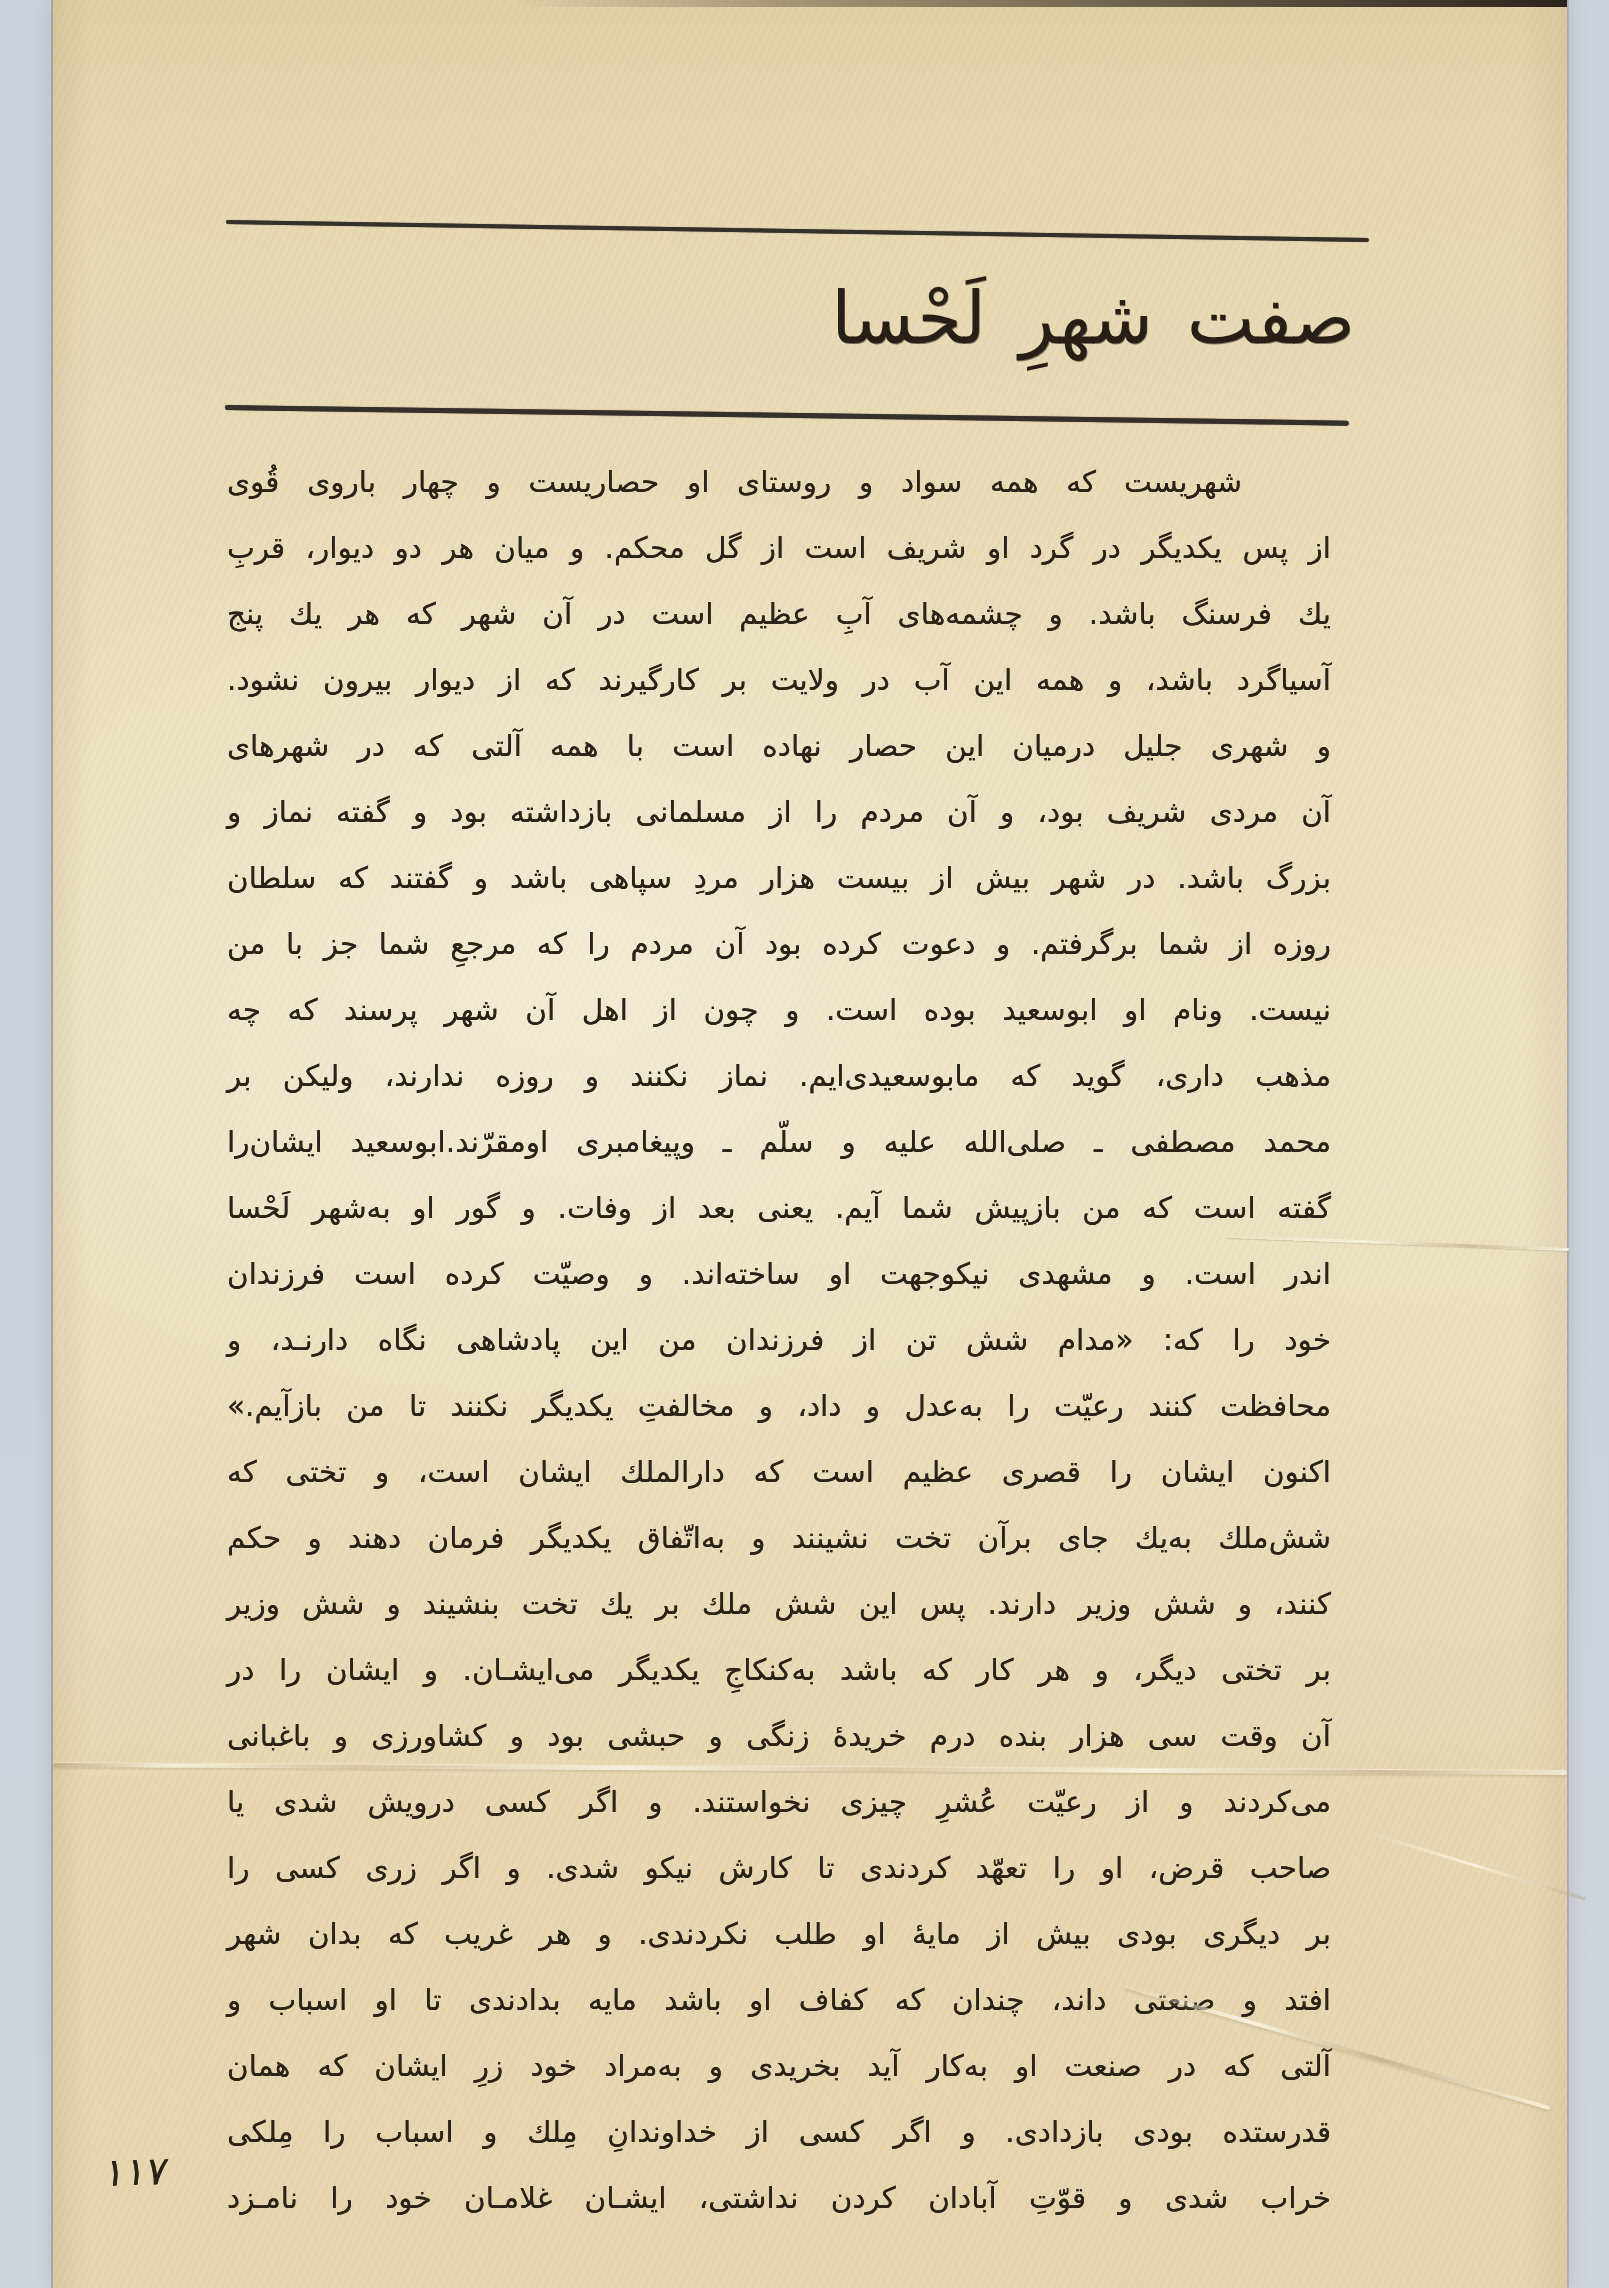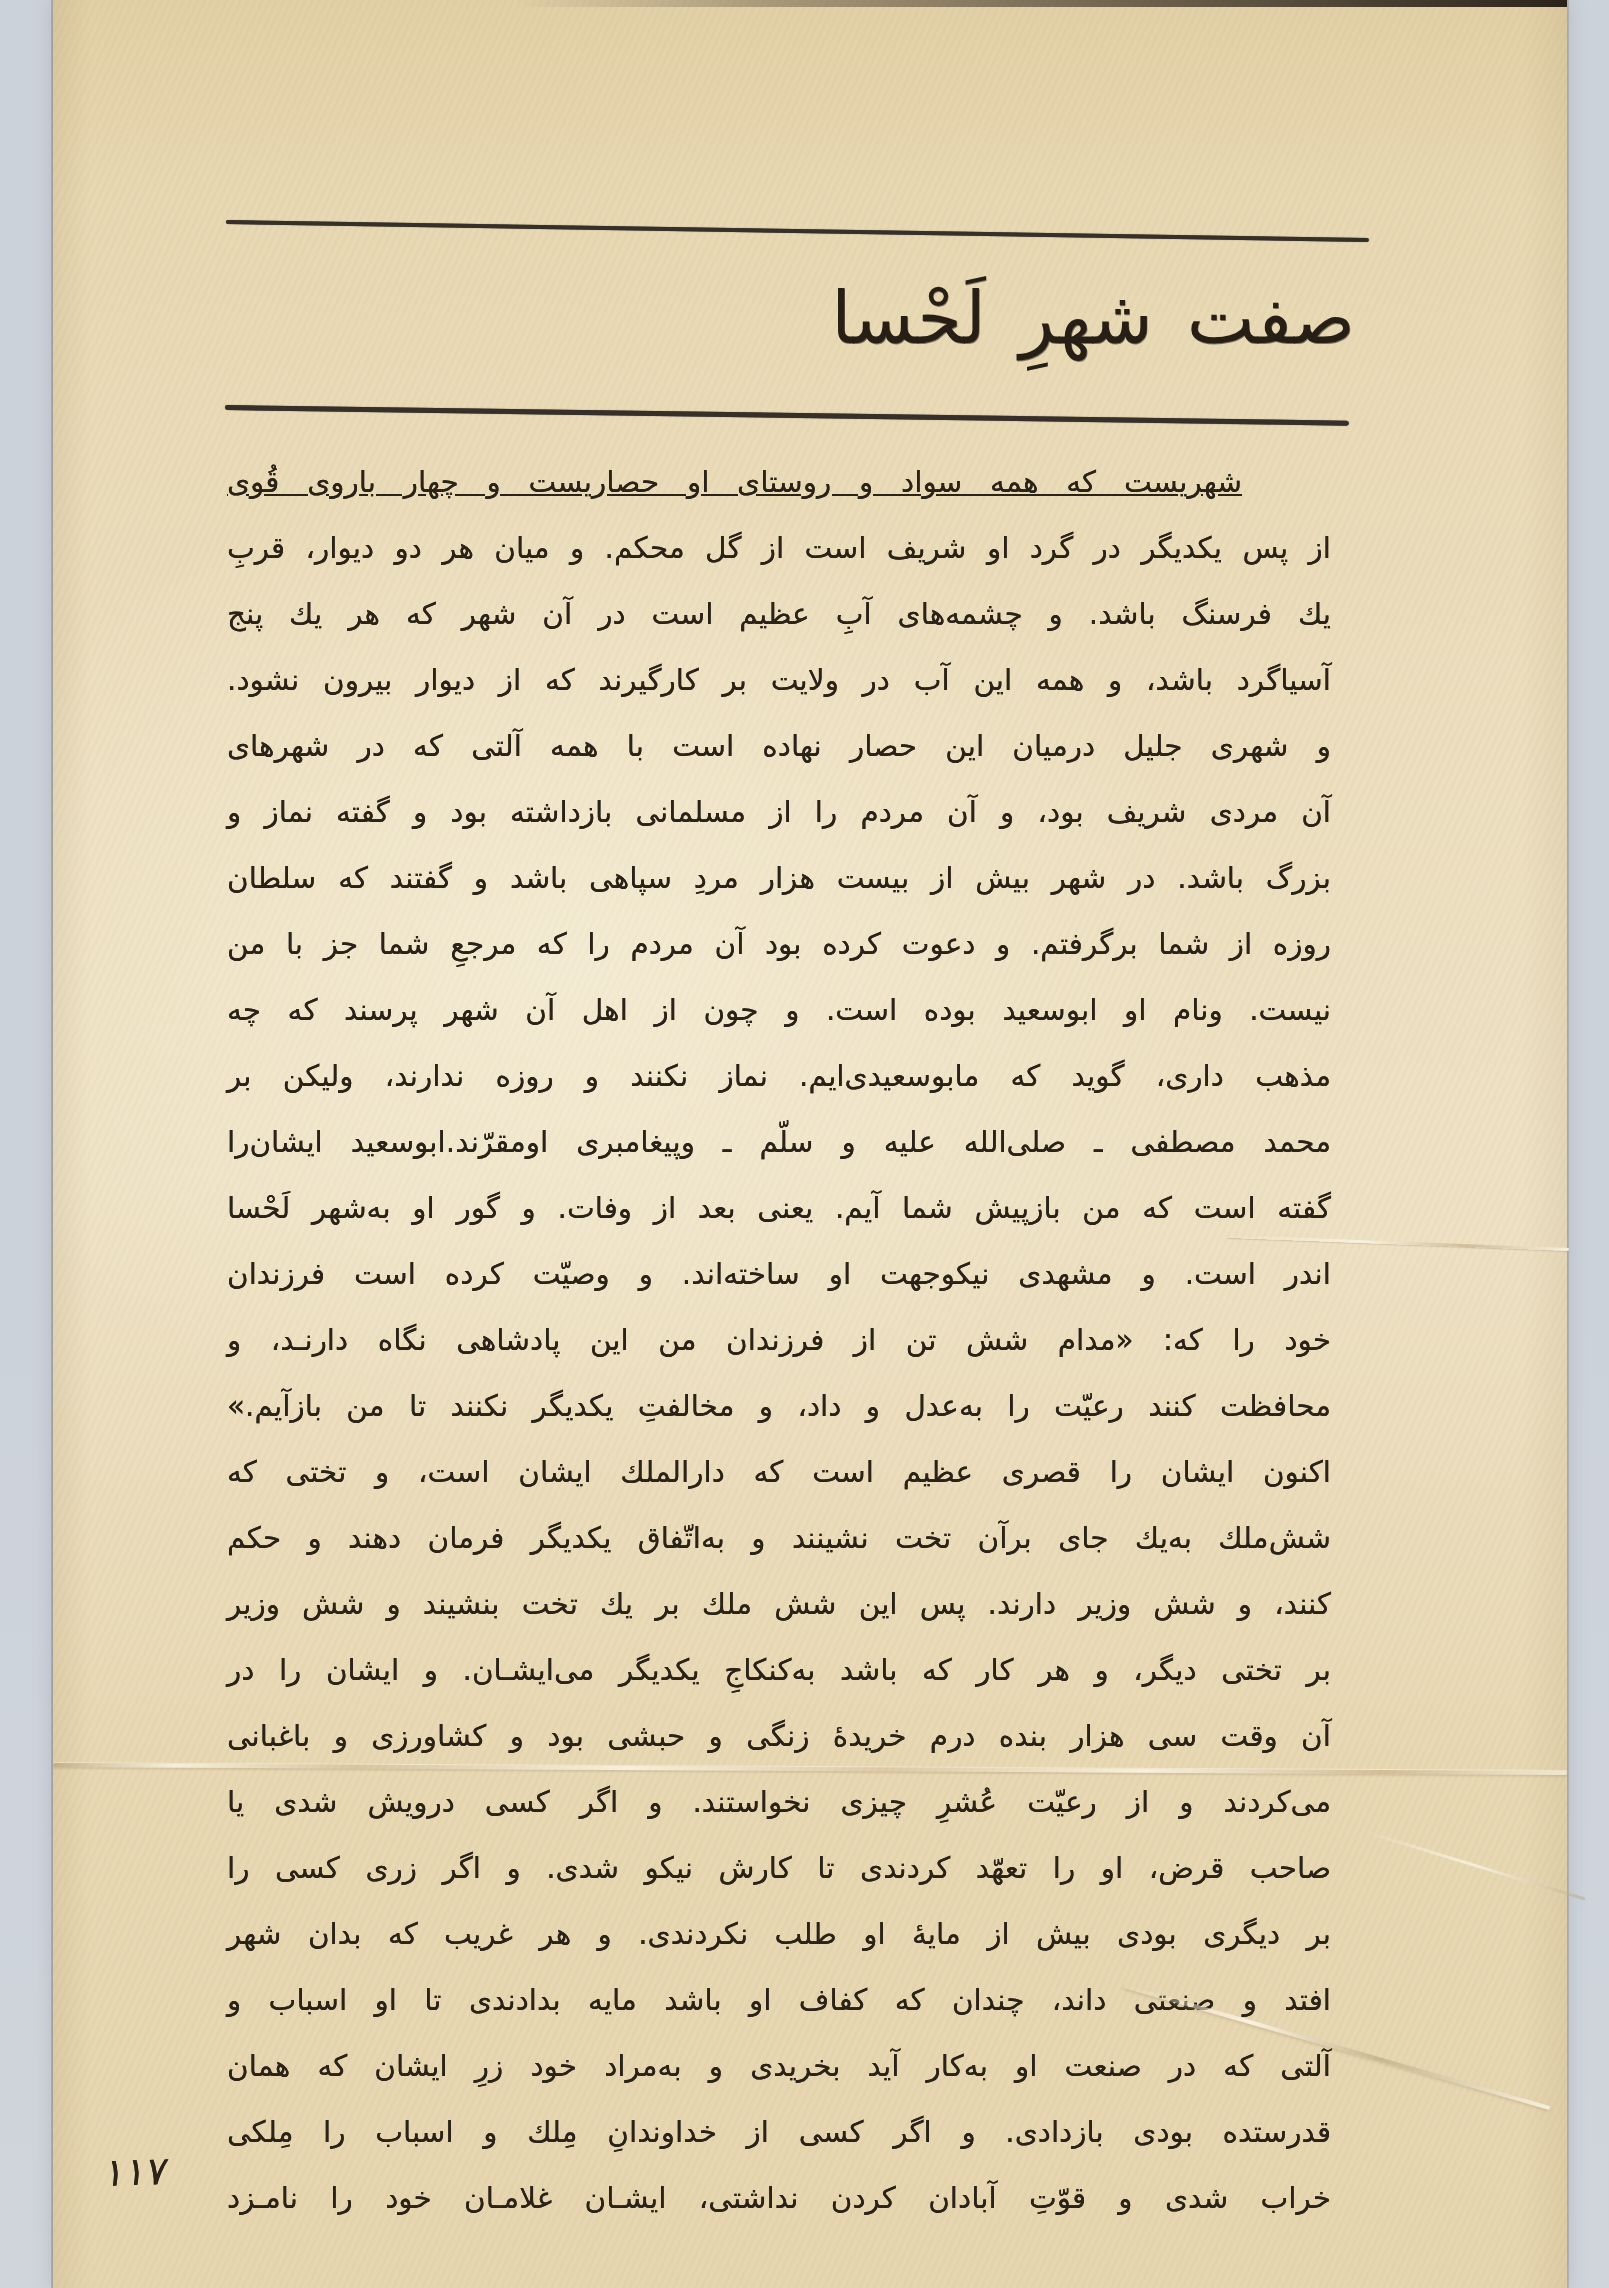--- a/index.html
+++ b/index.html
@@ -92,21 +92,20 @@
     color: var(--ink, #2b2318);
     text-align: justify;
     text-align-last: justify;
     -moz-text-align-last: justify;
     text-shadow: 0 0 0.6px currentColor;
     white-space: normal;
     overflow: visible;
   }
   .line:first-child {
     padding-right: 89px; 
-    text-decoration: underline;
   }
   
   .page-number {
     position: absolute;
     left: 52px;
     top: 2149px;
     font-size: 39px;
     color: var(--ink, #2b2318);
     transform: skewX(-10deg) rotate(-2deg);
     text-shadow: 0 0 0.6px currentColor;

